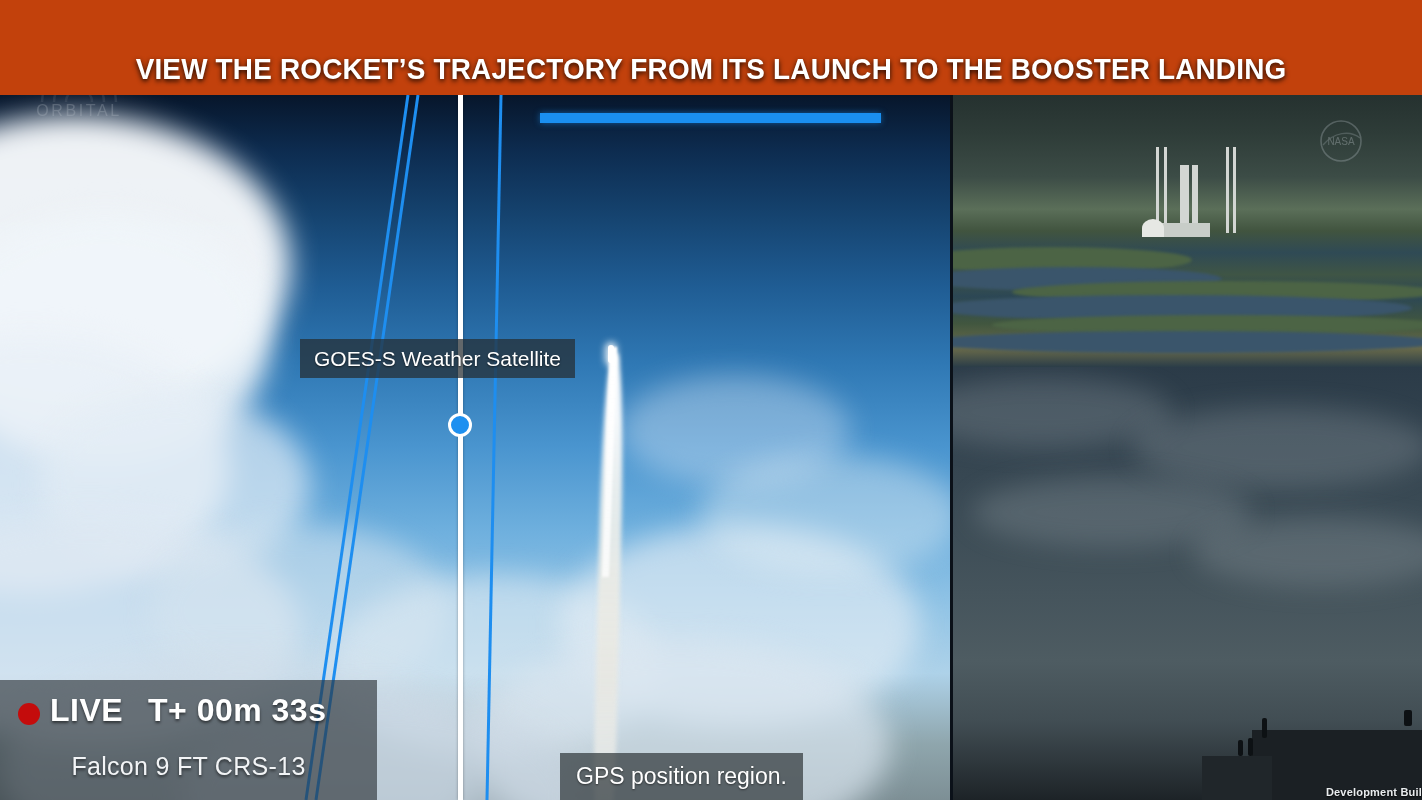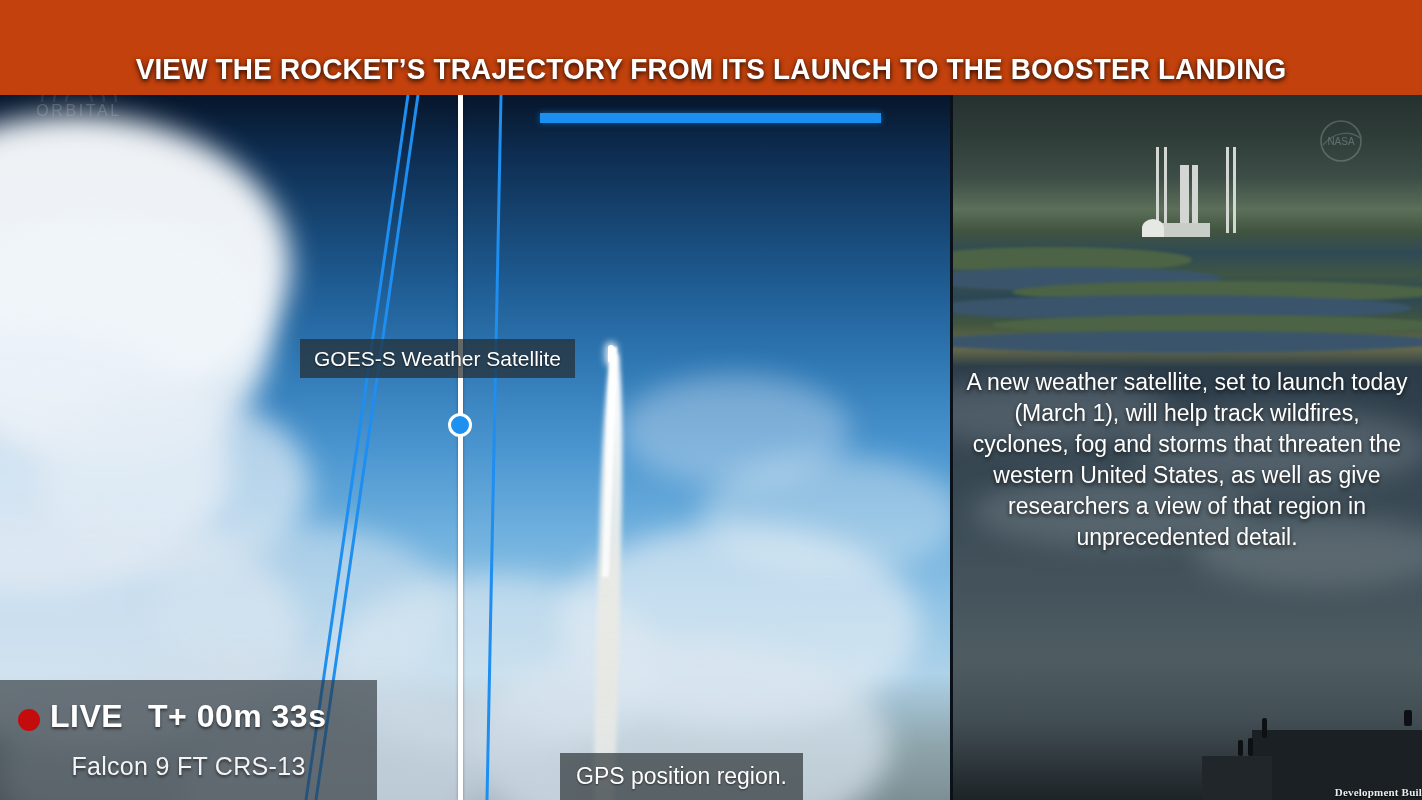--- a/index.html
+++ b/index.html
@@ -115,21 +115,21 @@
     color:#ffffff; font-size:23px; line-height:47px;
     padding:0 16px; white-space:nowrap; z-index:40;
     text-shadow:0 1px 2px rgba(0,0,0,.5);
   }
 
   
   .live-panel{
     position:absolute; left:0; top:680px; width:377px; height:120px;
     background:rgba(44,50,54,.64); z-index:45;
   }
-  .live-row{ position:absolute; left:0; top:6px; width:338px; height:62px; }
+  .live-row{ position:absolute; left:0; top:0; width:338px; height:62px; }
   .live-dot{
     position:absolute; left:18px; top:23px; width:22px; height:22px;
     border-radius:50%; background:#c40c0c;
   }
   .live-text{
     position:absolute; left:50px; top:12px;
     color:#ffffff; font-size:32px; font-weight:bold; letter-spacing:.5px;
     text-shadow:0 2px 3px rgba(0,0,0,.55);
   }
   .live-timer{
@@ -204,21 +204,20 @@
     position:absolute; left:1318px; top:118px; width:46px; height:46px;
     z-index:55; opacity:.28;
   }
 
   .dev-build{
     position:absolute; right:0px; bottom:2px;
     color:#e9ecee; font-size:11px; font-weight:bold;
     letter-spacing:.2px; z-index:70;
     text-shadow:0 1px 2px rgba(0,0,0,.9);
     white-space:nowrap;
-    font-family:Liberation Serif, serif;
   }
 
   
   .prog-bar{
     position:absolute; left:540px; top:113px; width:341px; height:10px;
     background:#1a8ff0; z-index:58;
     box-shadow:0 0 6px rgba(26,143,240,.55);
   }
   
   .divider{
@@ -314,21 +313,20 @@
       <div class="rp-cloud" style="left:240px; top:150px; width:260px; height:70px;"></div>
 
       <div class="rooftop"></div>
       <div class="rooftop2"></div>
       <div class="person" style="left:310px; bottom:62px; width:5px; height:20px;"></div>
       <div class="person" style="left:296px; bottom:44px; width:5px; height:18px;"></div>
       <div class="person" style="left:286px; bottom:44px; width:5px; height:16px;"></div>
       <div class="person" style="left:452px; bottom:74px; width:8px; height:16px;"></div>
     </div>
 
-    <div class="rp-text">A new weather satellite, set to launch today (March 1), will help track wildfires, cyclones, fog and storms that threaten the western United States, as well as give researchers a view of that region in unprecedented detail.</div>
   </div>
 
   <div class="nasa-mark">
     <svg width="46" height="46" viewBox="0 0 46 46">
       <circle cx="23" cy="23" r="20" fill="none" stroke="rgba(220,228,236,.85)" stroke-width="1.6"></circle>
       <path d="M5 27 C16 14, 32 12, 42 20" fill="none" stroke="rgba(220,228,236,.7)" stroke-width="1.4"></path>
       <text x="23" y="27" text-anchor="middle" font-size="10" font-family="Liberation Sans, sans-serif" fill="rgba(230,236,242,.95)">NASA</text>
     </svg>
   </div>
 

